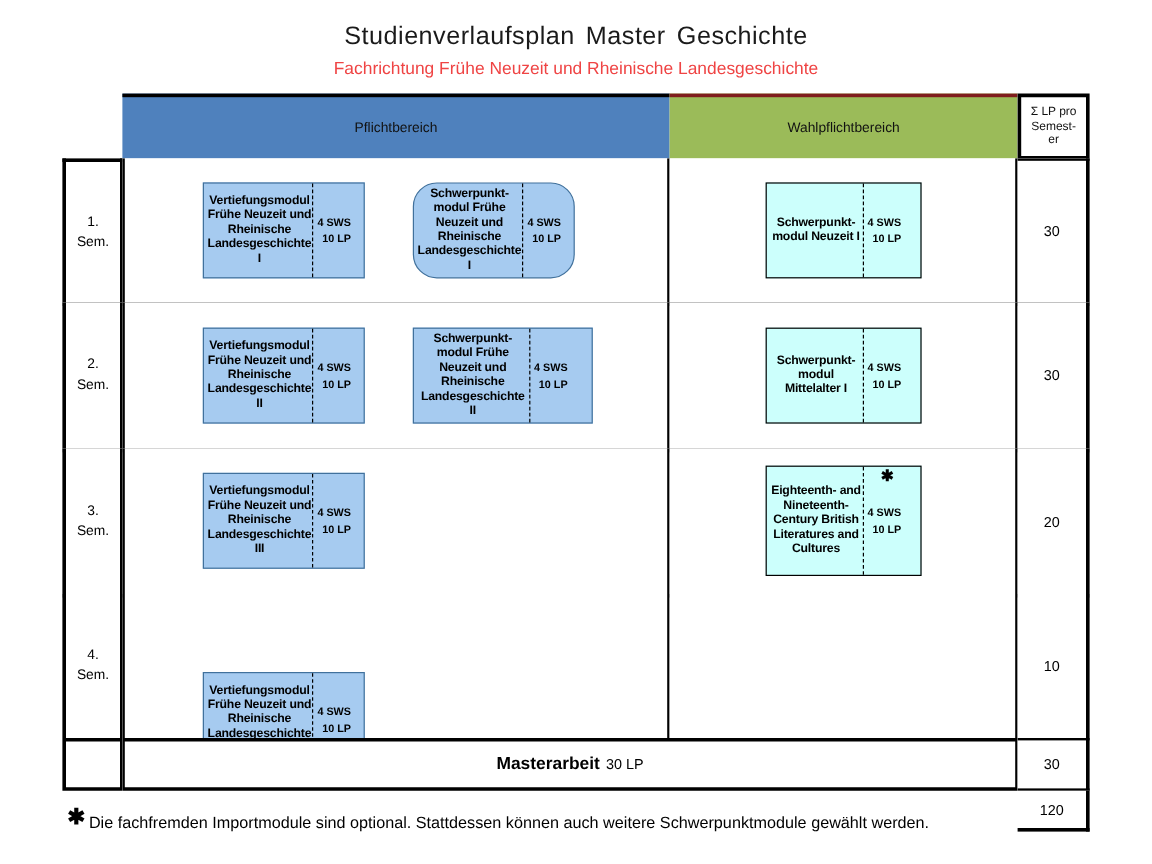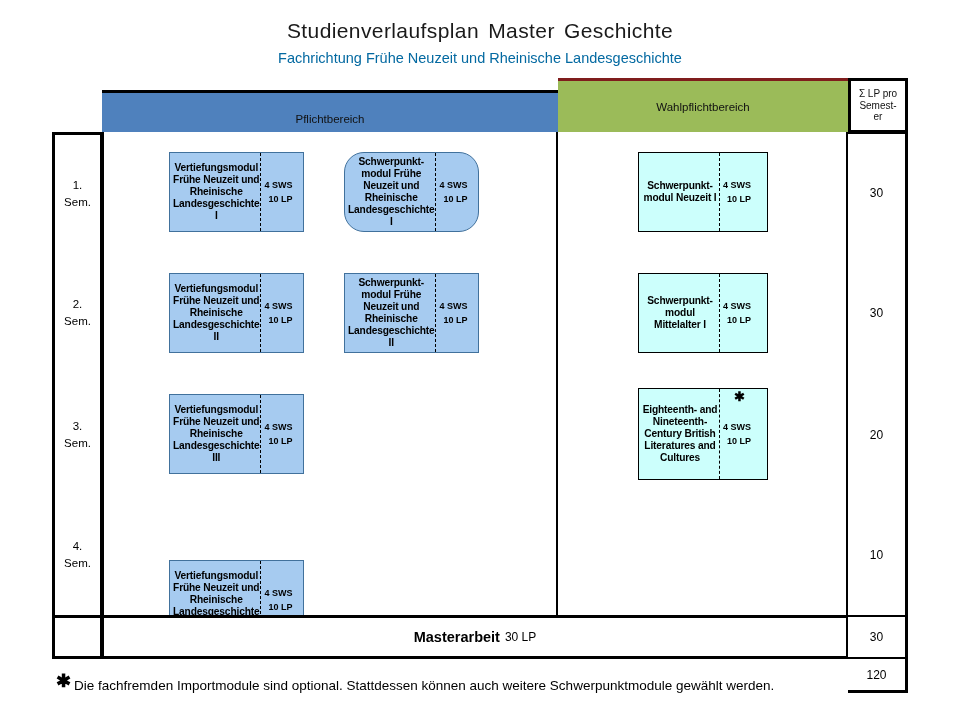--- a/index.html
+++ b/index.html
@@ -13,29 +13,29 @@
   }
   #page { position: relative; width: 960px; height: 720px; }
 
   
   .title-block { position: absolute; left: 0; top: 18px; width: 960px; text-align: center; }
   .title-main {
     font-size: 21px; font-weight: 400; letter-spacing: .4px;
     color: #1a1a1a; line-height: 1.25; word-spacing: 3px;
   }
   .title-sub {
-    font-size: 14.5px; font-weight: 400; color: #0369a1;
+    font-size: 14.5px; font-weight: 400; color: #ef4444;
     line-height: 1.3; margin-top: 5px;
   }
 
   
   .hdr { position: absolute; top: 78px; height: 54px; display: flex; align-items: center; justify-content: center; }
   .hdr-pflicht {
     left: 102px; width: 456px; background: #4f81bd;
-    border-top: 3px solid #000; border-left: 0; margin-top: 12px; 
+    border-top: 3px solid #000; border-left: 0; 
   }
   .hdr-wahl {
     left: 558px; width: 290px; background: #9bbb59;
     border-top: 3px solid #7f1d1d;
   }
   .hdr-sum {
     left: 848px; width: 60px; background: #ffffff;
     border: 3px solid #000; border-bottom: 2px solid #000;
     flex-direction: column; line-height: 1.15;
   }
@@ -187,21 +187,21 @@
   <div class="cell cell-pflicht" style="top:252px;height:122px;">
     <div class="module" style="left:65px;top:21px;width:135px;height:80px;">
       <div class="mod-main">
           <span class="mod-title">Vertiefungsmodul Frühe Neuzeit und Rheinische Landesgeschichte II</span>
         </div>
       <div class="mod-side">
         <span class="mod-sws">4 SWS</span>
         <span class="mod-lp">10 LP</span>
       </div>
     </div>
-    <div class="module" style="left:240px;top:21px;width:135px;height:80px;">
+    <div class="module" style="left:240px;top:21px;width:150px;height:80px;">
       <div class="mod-main">
           <span class="mod-title">Schwerpunkt-modul Frühe Neuzeit und Rheinische Landesgeschichte II</span>
         </div>
       <div class="mod-side">
         <span class="mod-sws">4 SWS</span>
         <span class="mod-lp">10 LP</span>
       </div>
     </div>
   </div>
   <div class="cell cell-wahl" style="top:252px;height:122px;padding-left:19px;">

